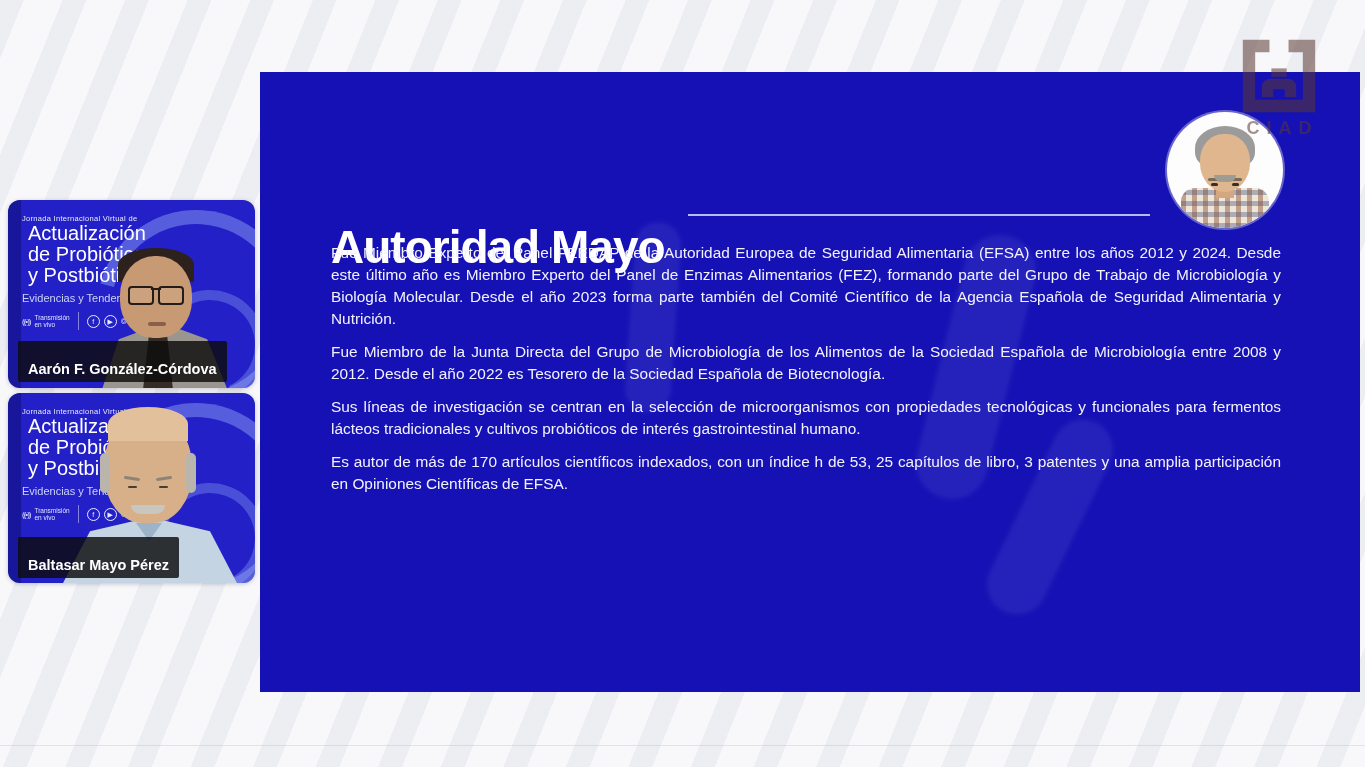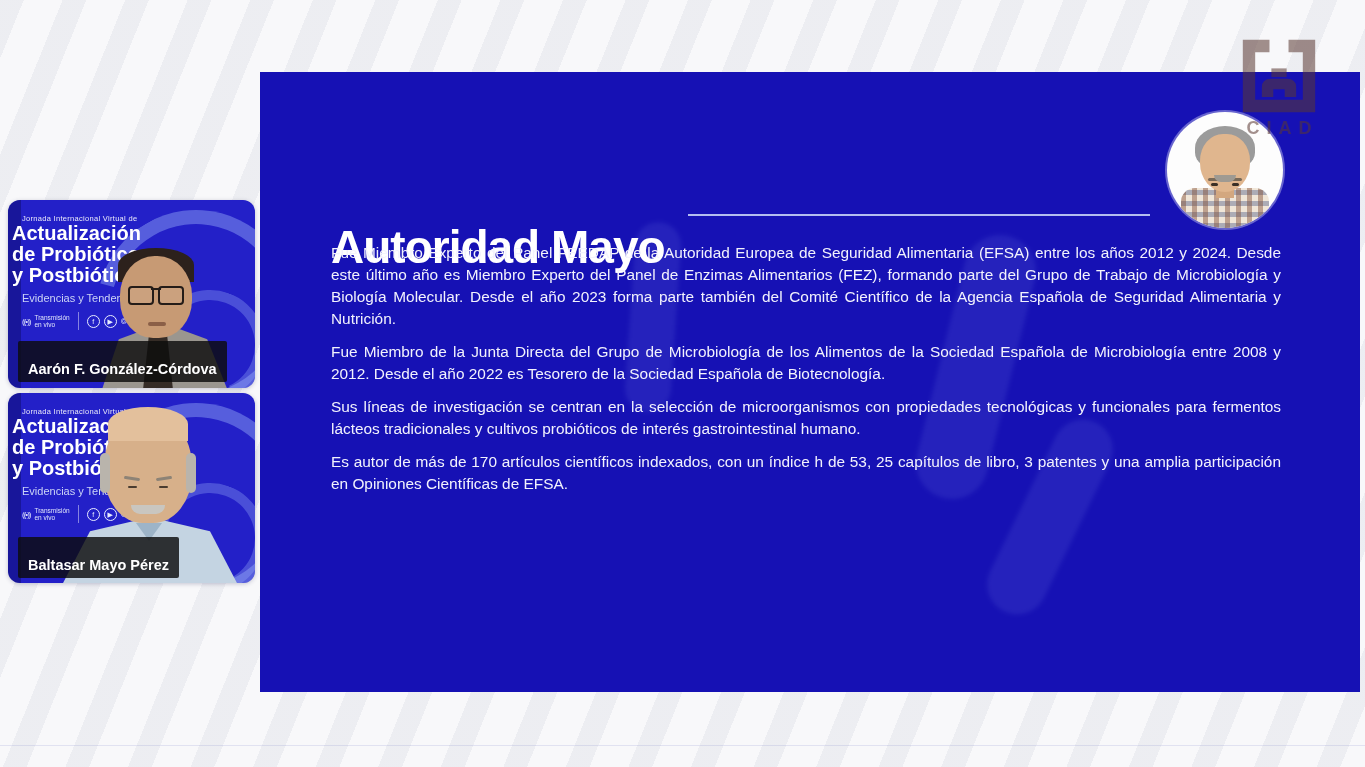--- a/index.html
+++ b/index.html
@@ -42,21 +42,21 @@
 
   
   .tile{position:absolute;left:8px;width:247px;border-radius:12px;overflow:hidden;background:#2320c8;box-shadow:0 1px 4px rgba(40,40,90,.25);}
   .tile-1{top:200px;height:188px;}
   .tile-2{top:393px;height:190px;}
   .swirl{position:absolute;right:-40px;top:10px;width:170px;height:170px;border:14px solid rgba(150,170,245,.45);border-radius:50%;border-left-color:transparent;transform:rotate(-30deg);}
   .swirl2{position:absolute;right:-10px;top:90px;width:90px;height:90px;border:10px solid rgba(150,170,245,.35);border-radius:50%;border-bottom-color:transparent;transform:rotate(20deg);}
   .side-strip{position:absolute;left:0;top:0;width:13px;height:100%;background:rgba(5,5,70,.35);}
   .ovl{position:absolute;left:-8px;top:14px;width:185px;color:#fff;z-index:2;}
   .ovl .kicker{font-size:7.5px;letter-spacing:.3px;opacity:.9;margin-left:22px;white-space:nowrap;}
-  .ovl .big{font-size:20px;font-weight:700;line-height:21px;margin-left:12px;white-space:nowrap;}
+  .ovl .big{font-size:20px;font-weight:400;line-height:21px;margin-left:28px;white-space:nowrap;}
   .ovl .sub{font-size:11px;color:#ccd4f6;margin:6px 0 0 22px;white-space:nowrap;}
   .icon-row{position:absolute;left:14px;top:112px;display:flex;align-items:center;gap:8px;color:#dfe4fb;z-index:2;}
   .icon-row .grp{display:flex;align-items:center;gap:4px;}
   .live-ic{font-size:8px;letter-spacing:-1px;}
   .tiny{font-size:6.5px;line-height:7.5px;white-space:nowrap;}
   .vdiv{width:1px;height:18px;background:rgba(255,255,255,.45);}
   .soc{width:11px;height:11px;border:1px solid #e8ecff;border-radius:50%;font-size:7px;line-height:11px;text-align:center;color:#e8ecff;}
   .plate{position:absolute;left:10px;z-index:4;}
   .plate .nm{display:inline-block;background:rgba(12,12,12,.82);color:#fff;font-weight:bold;font-size:14.5px;padding:20px 10px 5px;border-radius:2px;}
   .plate .rl{display:block;background:rgba(12,12,12,.82);color:#e8e8e8;font-size:14px;font-weight:bold;padding:2px 24px 3px;border-radius:2px;width:max-content;margin-top:7px;}

